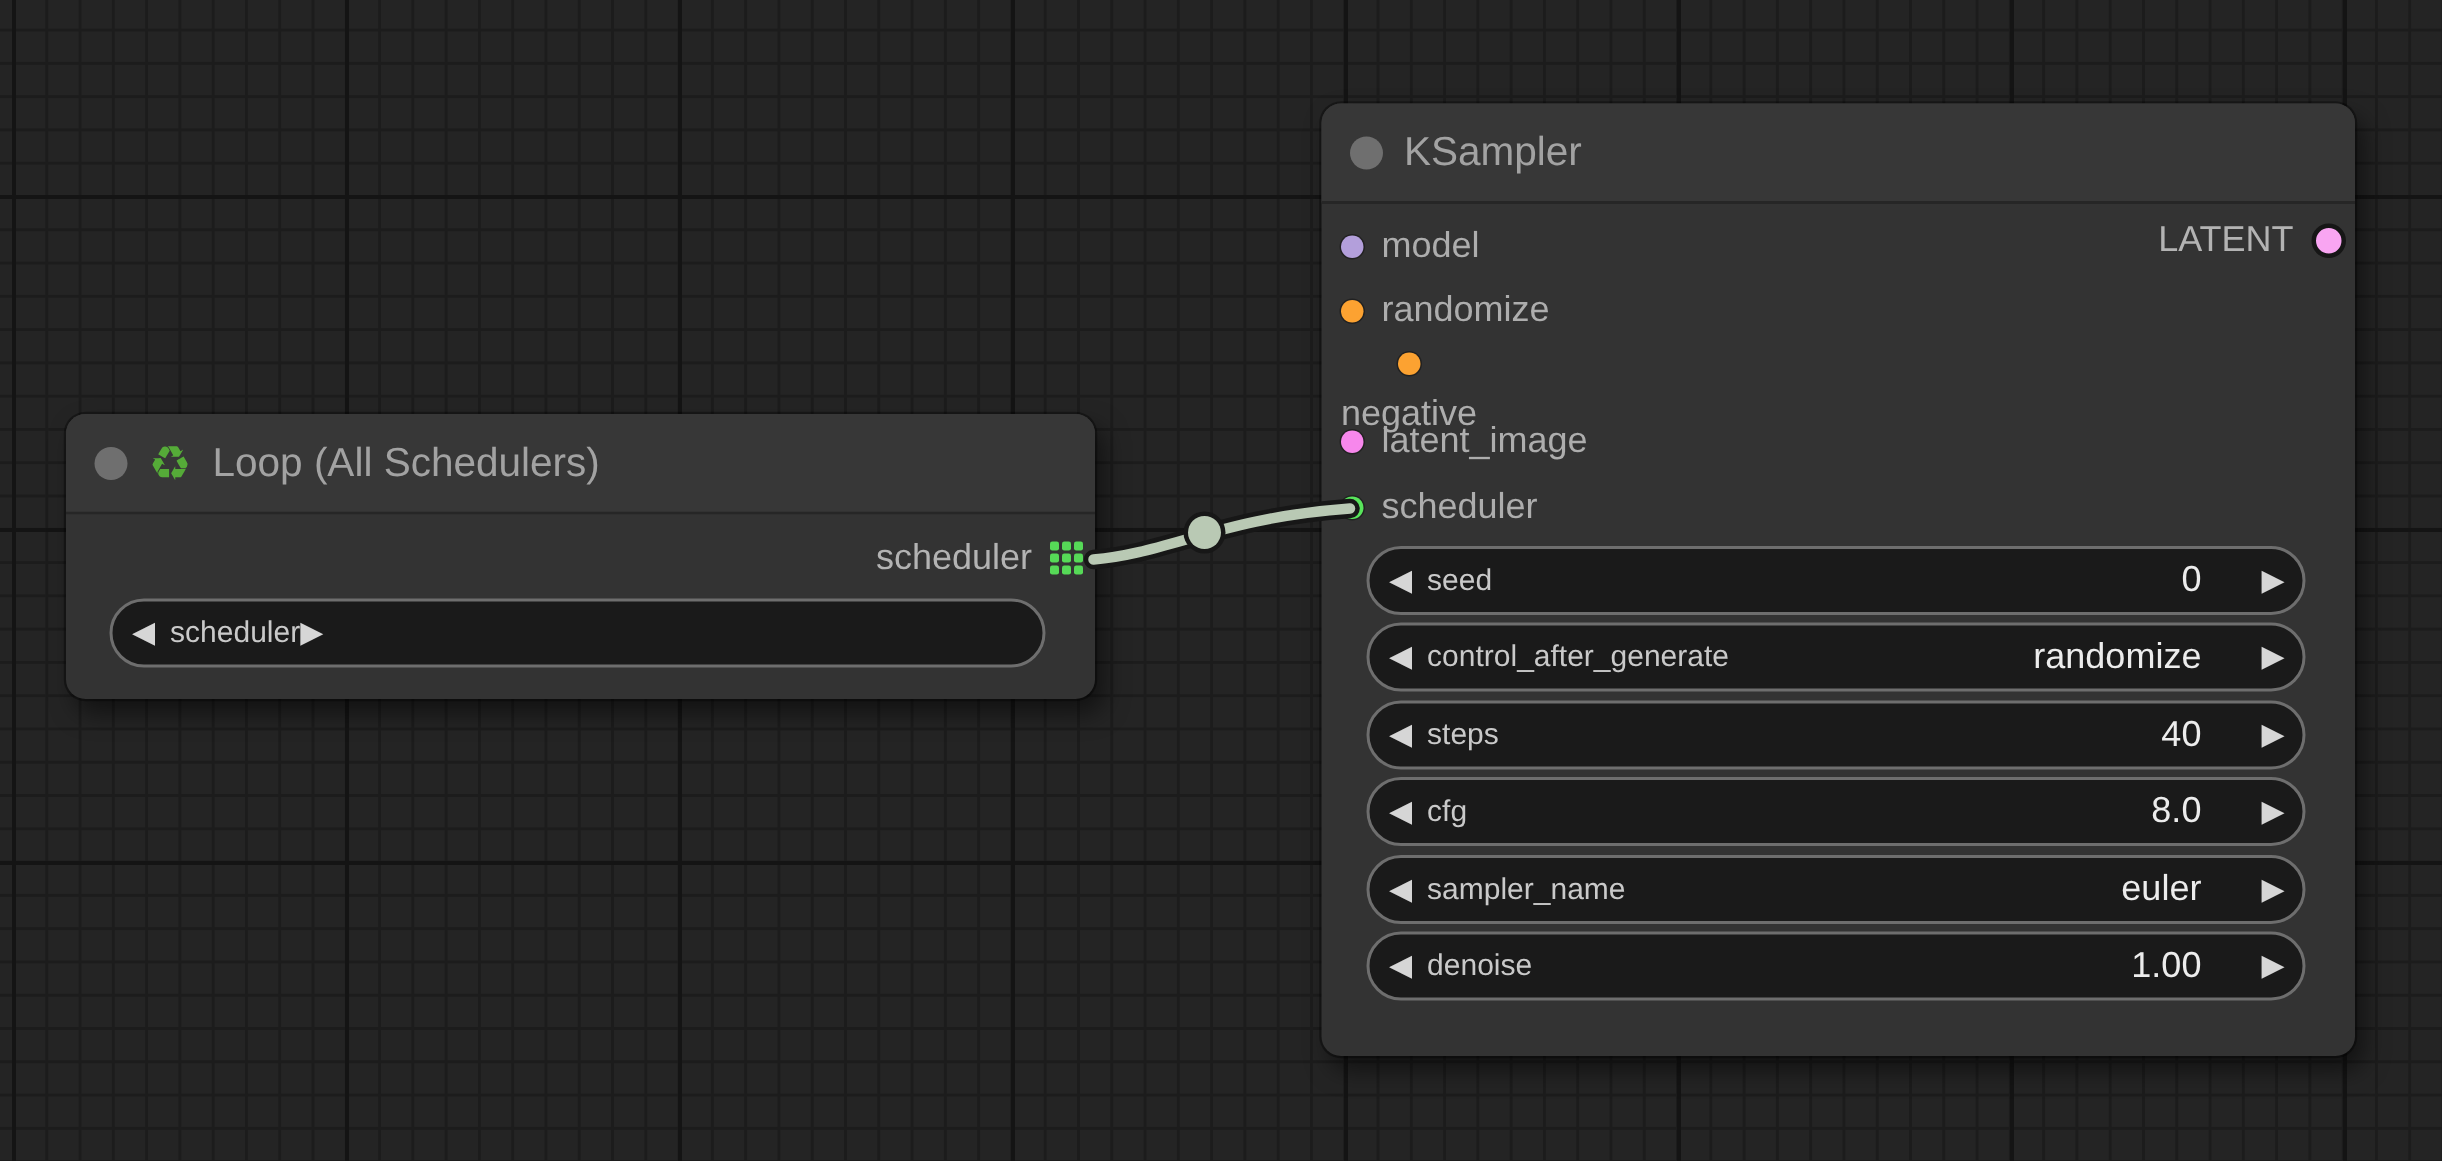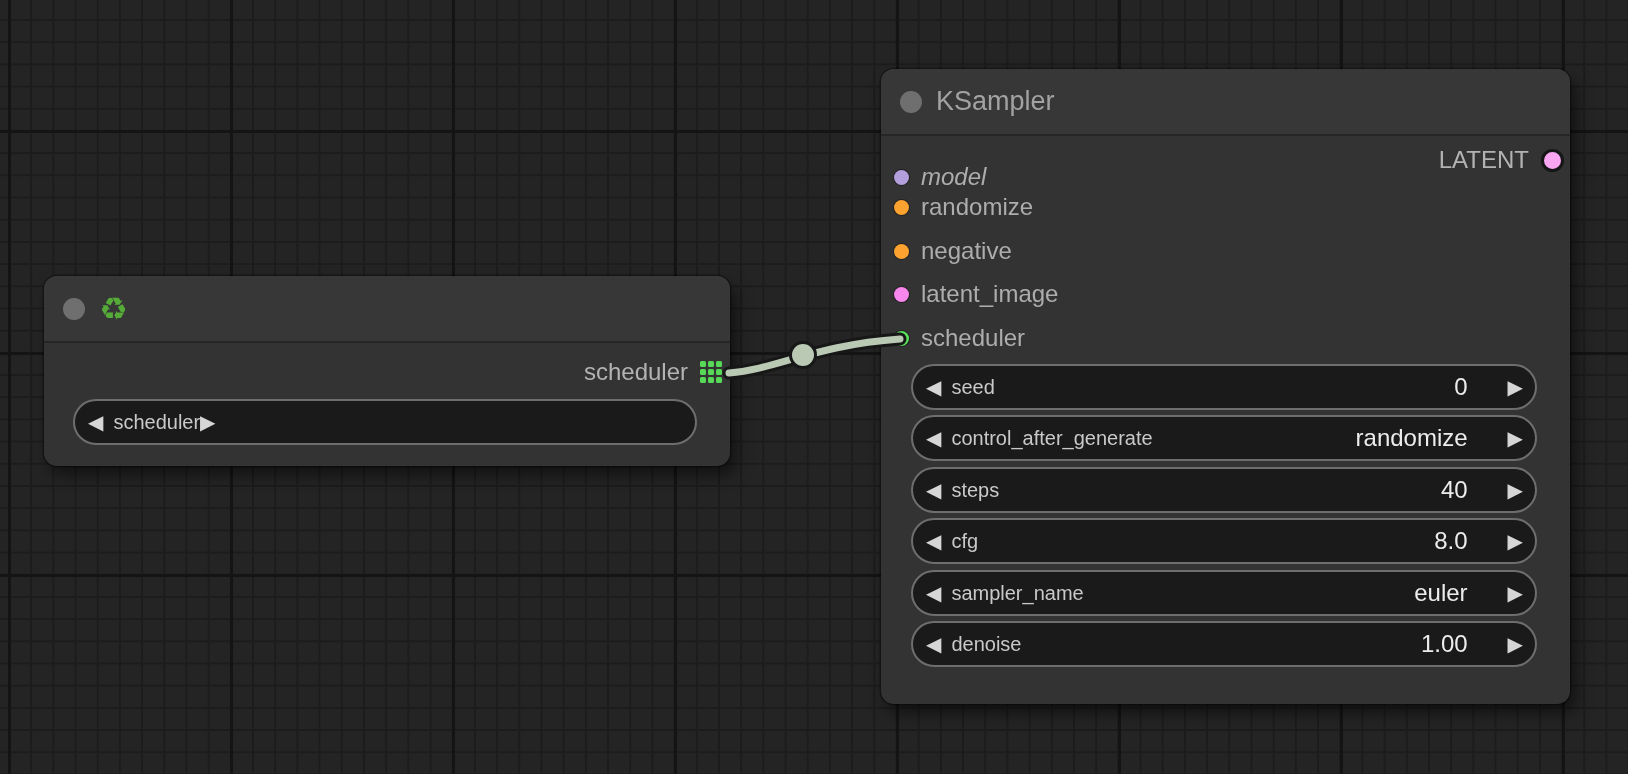--- a/index.html
+++ b/index.html
@@ -57,20 +57,21 @@
   .wval{font-size:24px;color:#ececec;white-space:nowrap;margin-left:auto;margin-right:40px;}
   #wires{position:absolute;left:0;top:0;z-index:5;pointer-events:none;}
 </style>
 </head>
 <body>
 
 <div class="node" style="left:44px;top:276px;width:686px;height:190px;">
   <div class="node-header">
     <span class="collapse-dot"></span>
     <span class="recycle">♻</span>
+    <span class="node-title">Loop (All Schedulers)</span>
   </div>
   <div class="port-row out" style="top:80px;right:8px;">
     <span class="plabel out">scheduler</span>
     <span class="grid-icon" style="color: rgb(86, 217, 87);">
       <i></i>
         <i></i>
         <i></i>
         <i></i>
         <i></i>
         <i></i>
@@ -85,29 +86,29 @@
     <span class="arr">▶</span>
   </div>
 </div>
 
 <div class="node" style="left:881px;top:69px;width:689px;height:635px;">
   <div class="node-header">
     <span class="collapse-dot"></span>
     <span class="node-title">KSampler</span>
   </div>
 
-  <div class="port-row" style="top:92px;font-style:italic;">
+  <div class="port-row" style="top:79px;">
     <span class="dot" style="background-color: rgb(179, 159, 219);"></span>
     <span class="plabel">model</span>
   </div>
   <div class="port-row" style="top:122px;">
     <span class="dot" style="background-color: rgb(252, 162, 49);"></span>
     <span class="plabel">randomize</span>
   </div>
-  <div class="port-row" style="top:166px;">
+  <div class="port-row" style="top:166px;flex-direction:column;">
     <span class="dot" style="background-color: rgb(252, 162, 49);"></span>
     <span class="plabel">negative</span>
   </div>
   <div class="port-row" style="top:209px;">
     <span class="dot" style="background-color: rgb(247, 135, 236);"></span>
     <span class="plabel">latent_image</span>
   </div>
   <div class="port-row" style="top:253px;">
     <span class="dot" style="background-color: rgb(88, 228, 91);"></span>
     <span class="plabel">scheduler</span>

